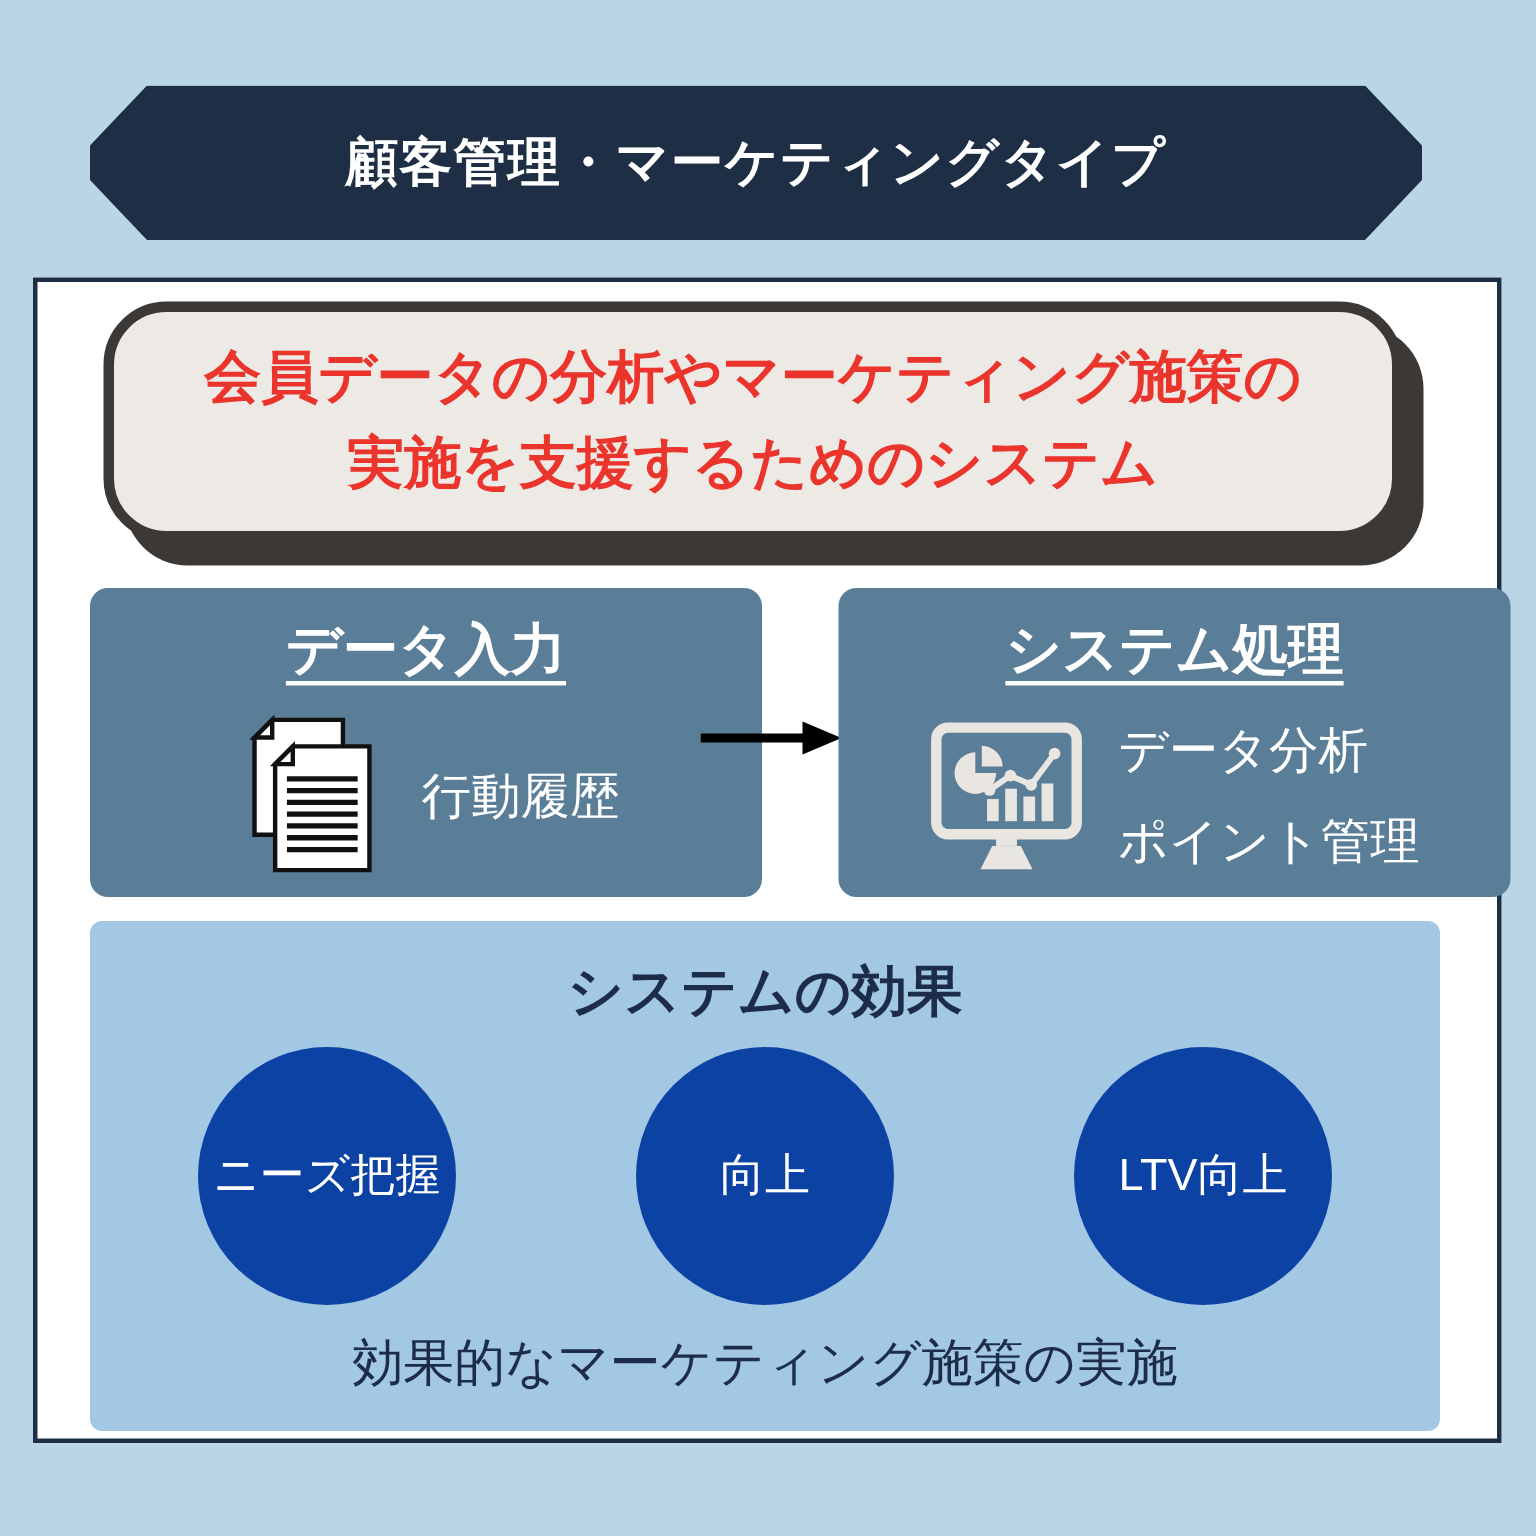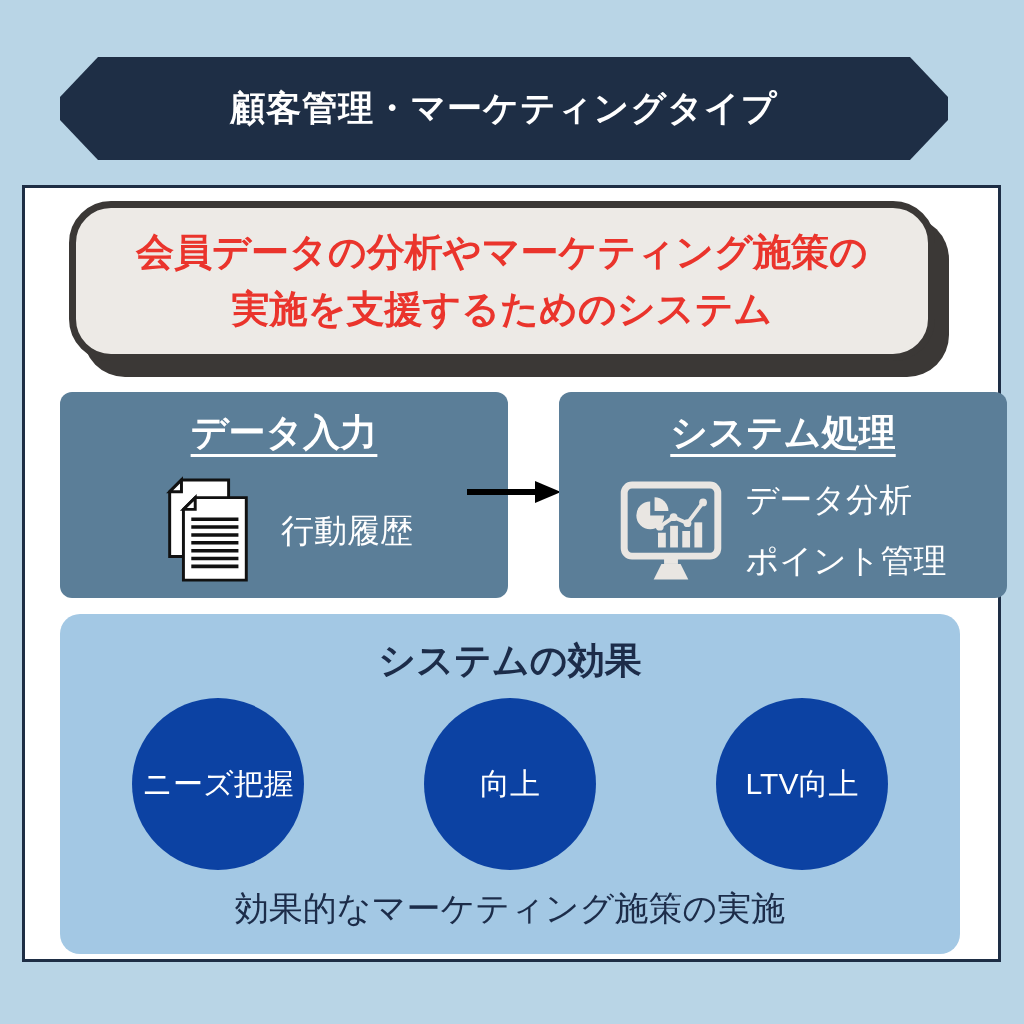--- a/index.html
+++ b/index.html
@@ -91,21 +91,21 @@
 
   
   .arrow{
     position:absolute;left:442px;top:291px;width:94px;height:26px;
   }
 
   
   .effects{
     position:absolute;left:35px;top:426px;width:900px;height:340px;
     background:var(--effects-box-bg,#a3c8e4);
-    border-radius:20px;
+    border-radius:8px;
     display:flex;flex-direction:column;align-items:center;
   }
   .effects-title{
     margin-top:22px;
     color:var(--dark-text,#1c2c49);
     font-size:37px;font-weight:bold;white-space:nowrap;
   }
   .circles-row{
     width:100%;margin-top:12px;padding:0 72px;
     display:flex;justify-content:space-between;align-items:center;

